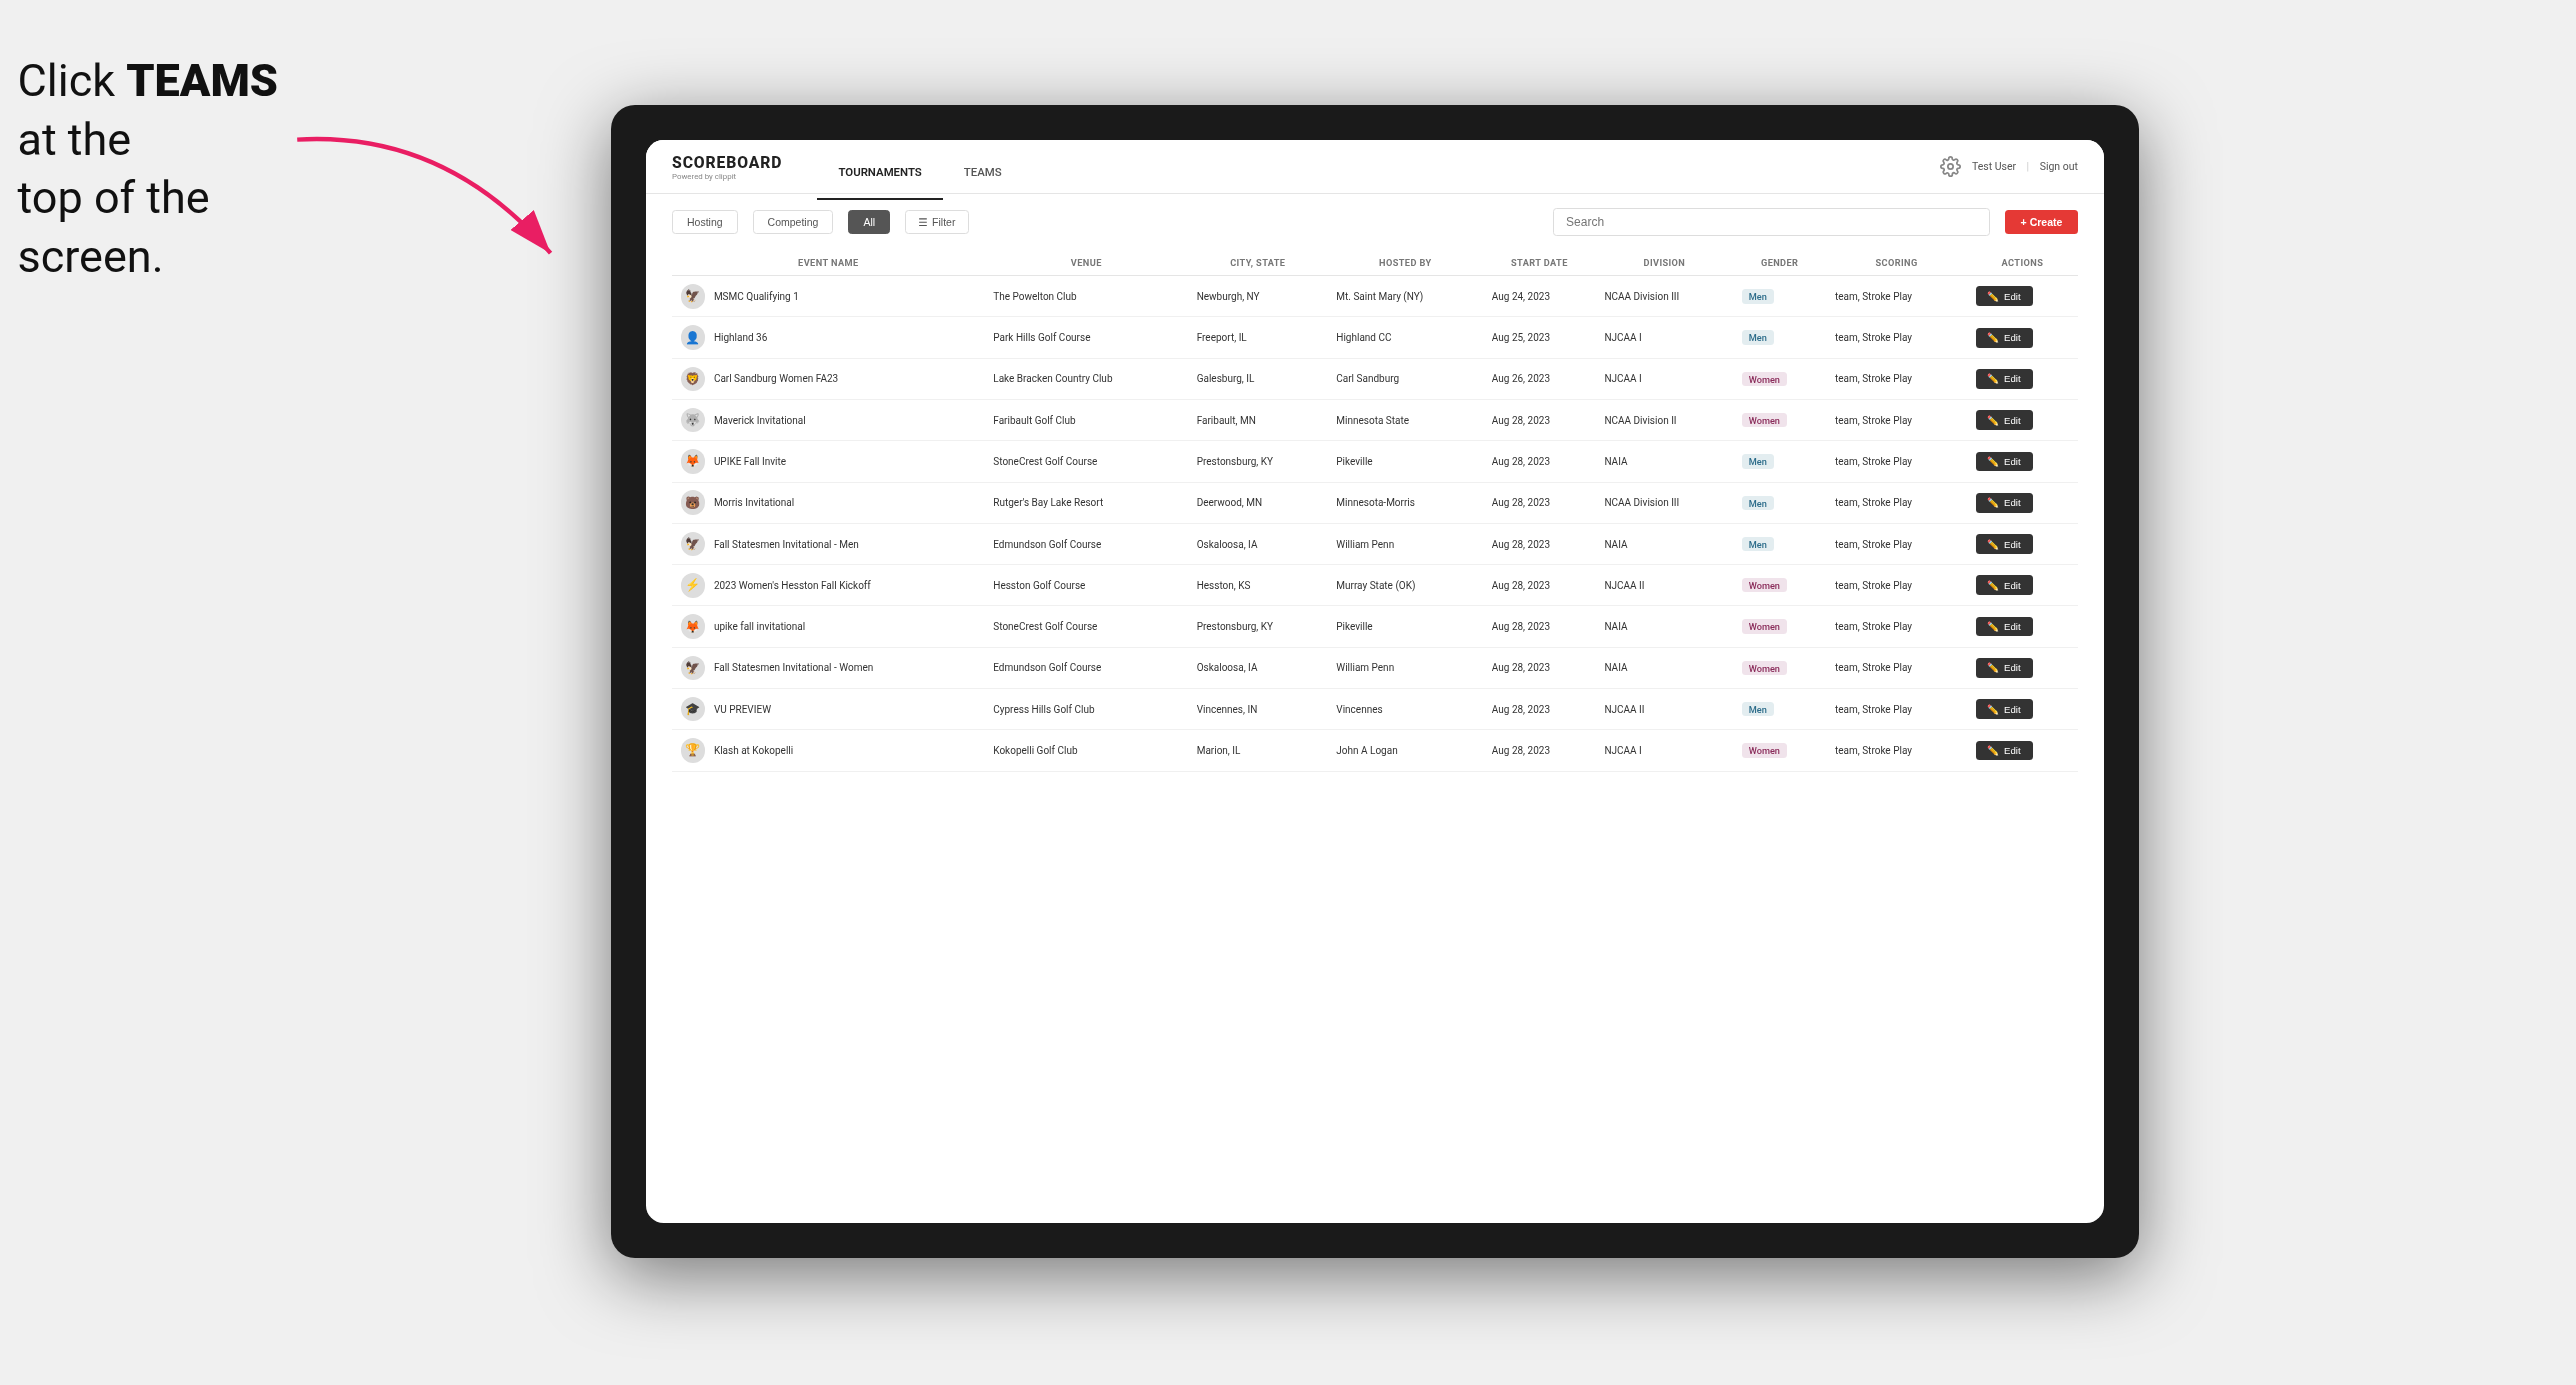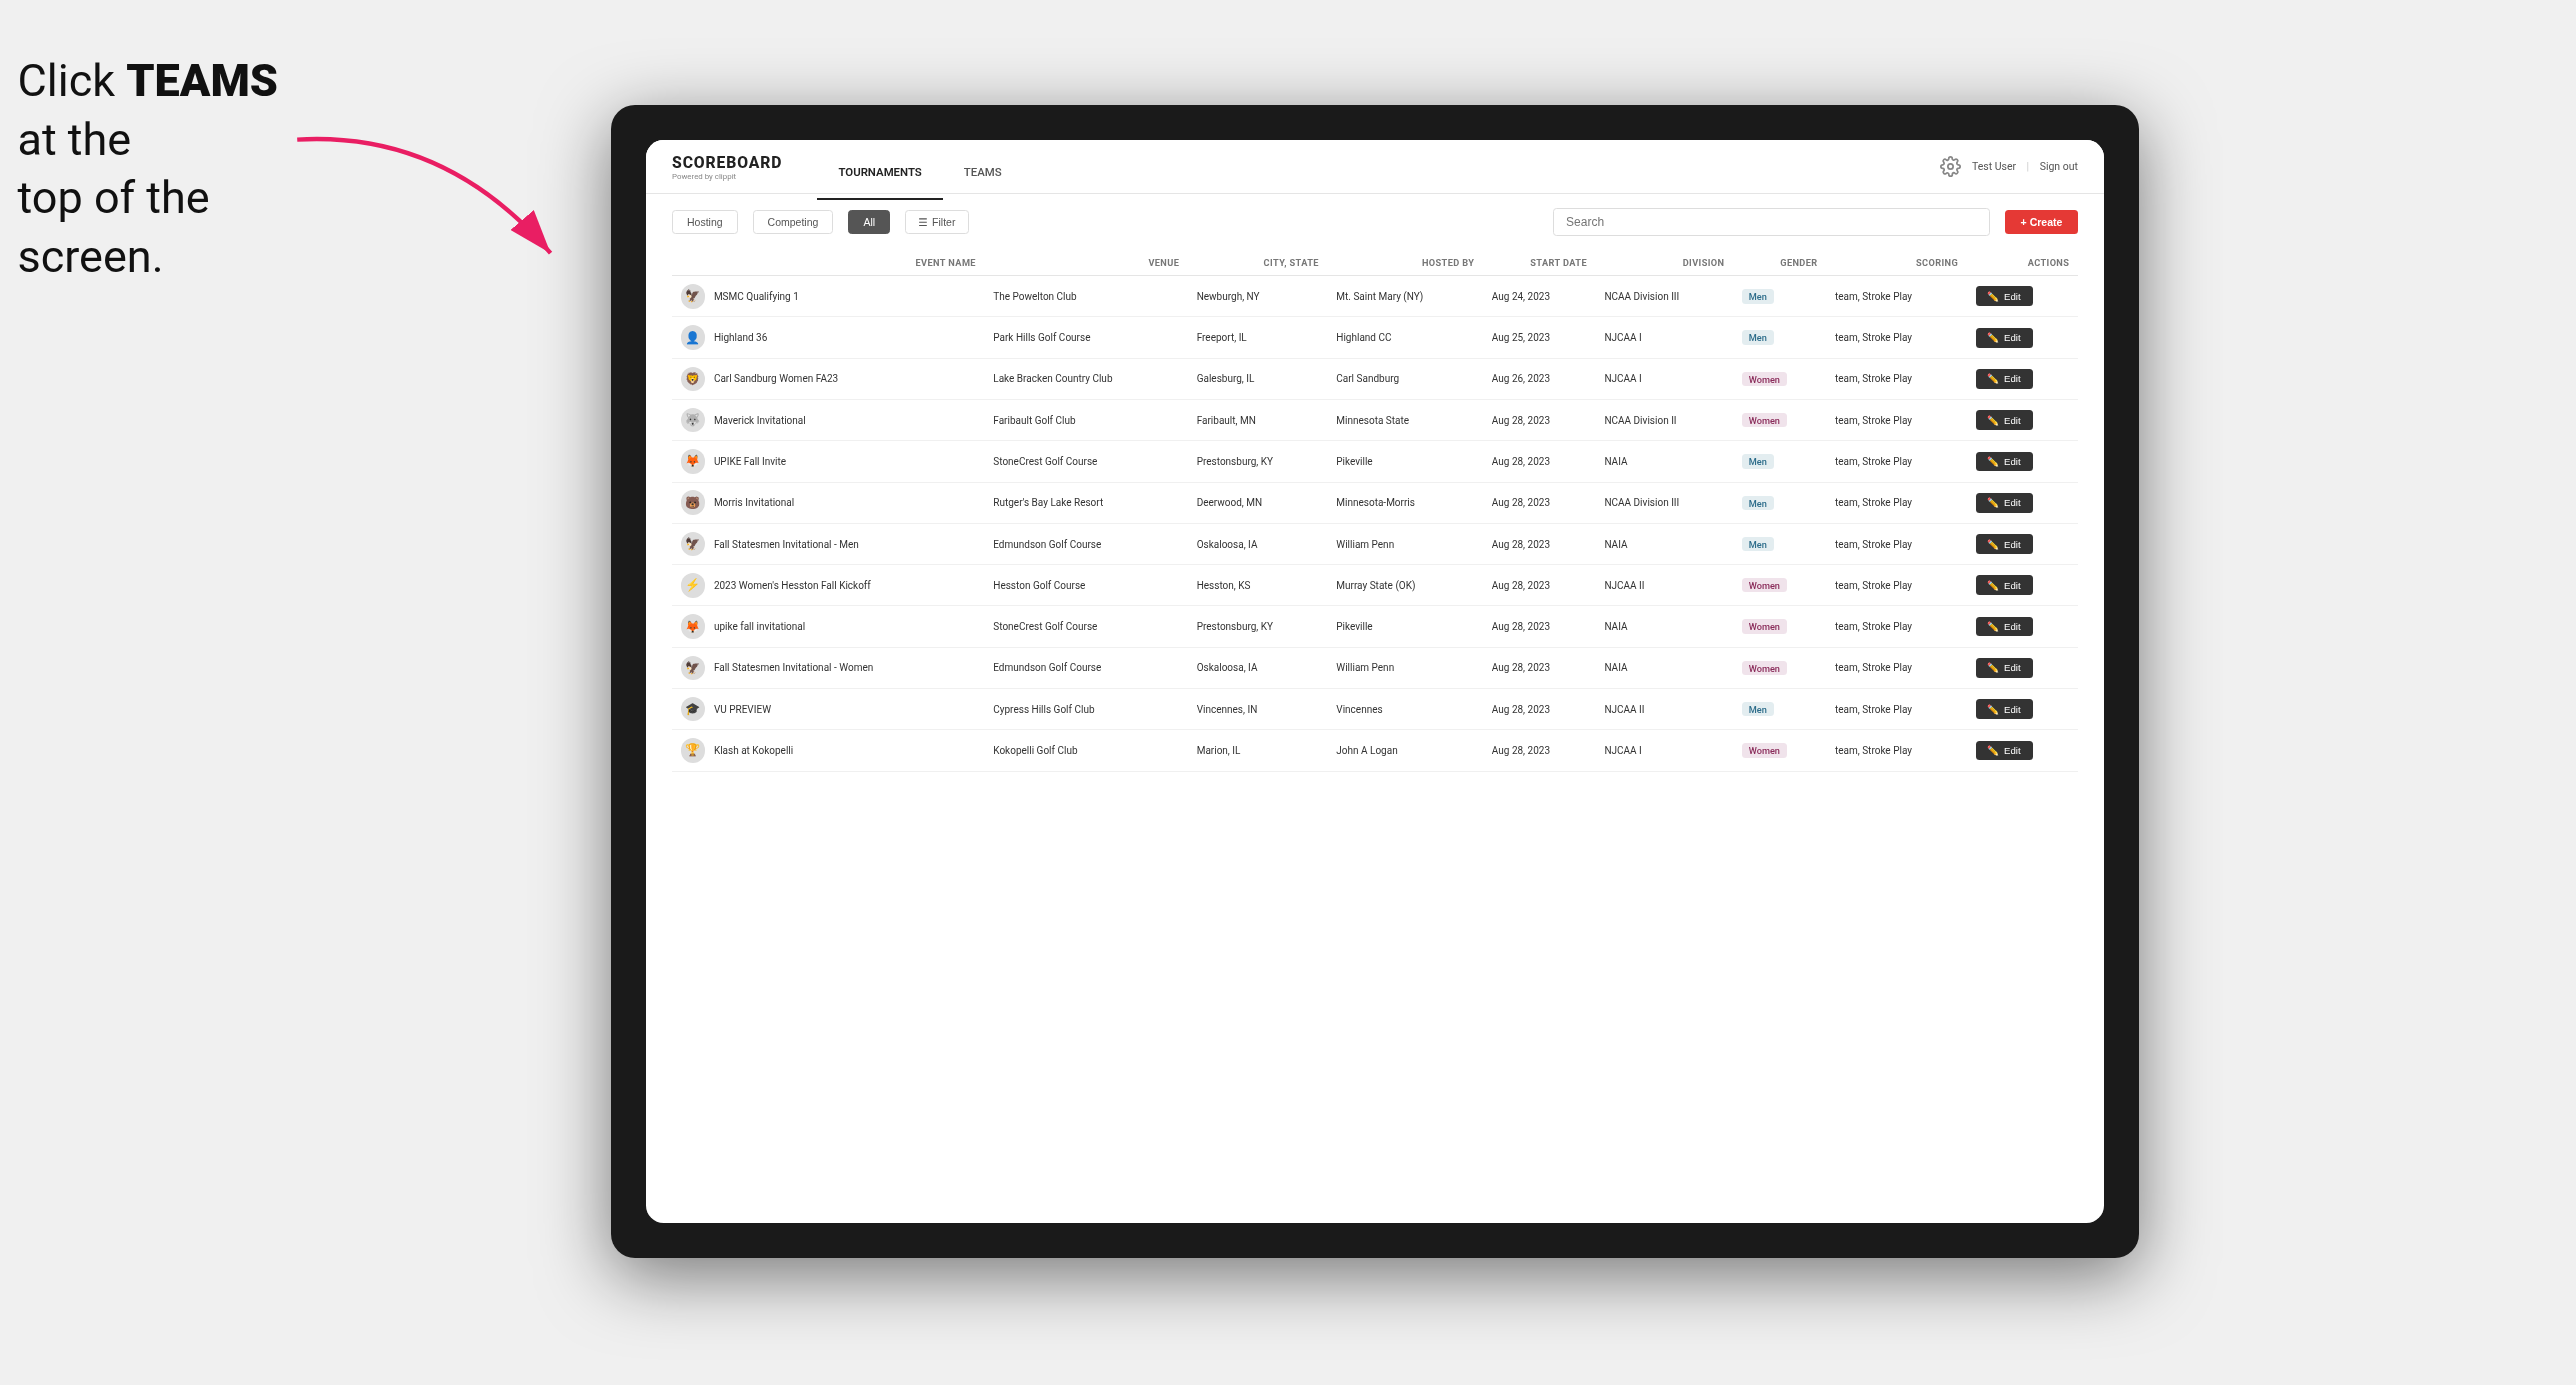--- a/index.html
+++ b/index.html
@@ -219,21 +219,21 @@
       width: 100%;
       border-collapse: collapse;
       font-size: 10px;
     }
 
     .table thead tr {
       border-bottom: 1.7px solid #e5e5e5;
     }
 
     .table th {
-      text-align: right;
+      text-align: center;
       padding: 7px 8.7px;
       font-size: 9.2px;
       font-weight: 700;
       color: #777;
       text-transform: uppercase;
       letter-spacing: 0.4px;
       white-space: nowrap;
     }
 
     .table tbody tr {

